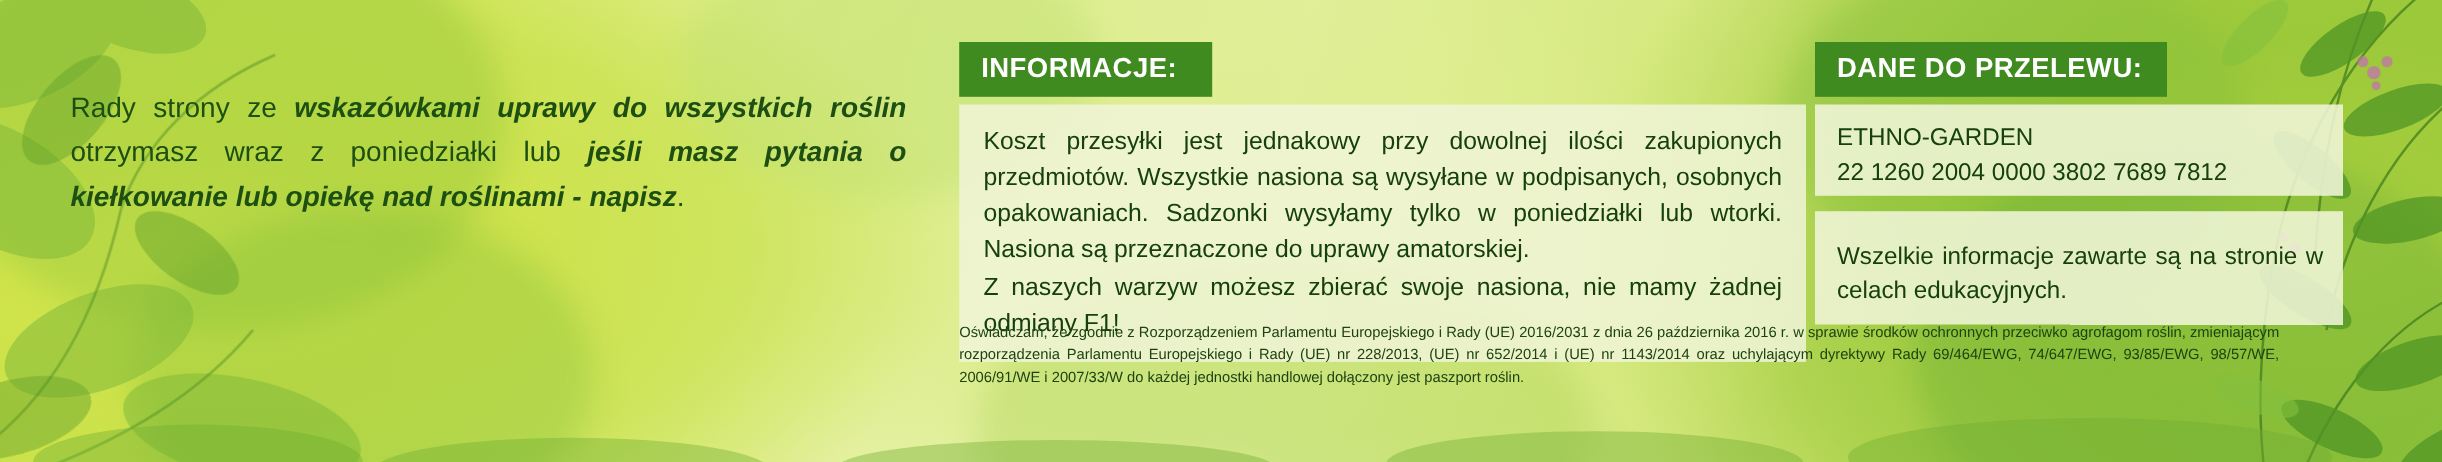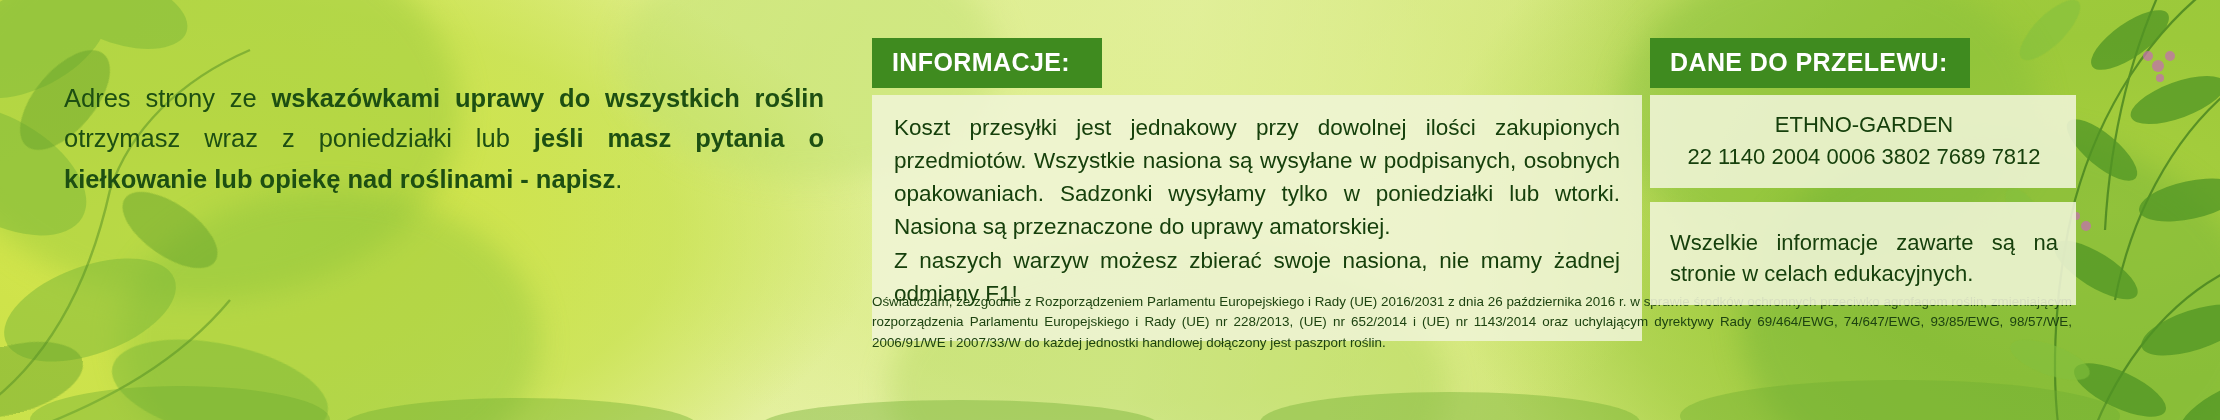--- a/index.html
+++ b/index.html
@@ -39,67 +39,66 @@
     position: absolute;
     left: 64px; top: 78px; width: 760px;
     color: #1d4f12;
     font-size: 25.5px;
     line-height: 1.58;
     text-align: justify;
     text-justify: inter-word;
   }
   .left-col p { margin: 0; }
   .left-col .para2 { margin-top: 30px; }
-  .b { font-weight: bold; }
+  .b { font-weight: bold; font-style: italic; }
 
   
   .mid-col { position: absolute; left: 872px; top: 38px; width: 770px; }
   .head-bar {
     background: #3f8b1f;
     color: #ffffff;
     font-weight: bold;
     font-size: 25px;
     letter-spacing: .4px;
     padding: 10px 16px 11px 20px;
     display: inline-block;
   }
   .mid-head { width: 230px; }
   .mid-body {
     margin-top: 7px;
     background: rgba(240,245,215,0.86);
-    padding: 17px 22px 30px 22px;
+    padding: 17px 22px 18px 22px;
     color: #16400c;
     font-size: 22.5px;
     line-height: 1.46;
     text-align: justify;
     text-justify: inter-word;
   }
   .mid-body p { margin: 0; }
   .mid-body p + p { margin-top: 2px; }
 
   .legal {
     position: absolute; left: 872px; top: 292px; width: 1200px;
     color: #1d4310;
     font-size: 13.4px;
     line-height: 1.52;
     text-align: justify;
     text-justify: inter-word;
   }
 
   
-  .right-col { position: absolute; left: 1650px; top: 38px; width: 426px; }
+  .right-col { position: absolute; left: 1650px; top: 38px; width: 480px; }
   .right-head { width: 320px; }
   .right-body {
     margin-top: 7px;
     background: rgba(240,245,215,0.88);
-    padding: 14px 18px 15px 20px;
+    padding: 14px 18px 5px 20px;
     color: #16400c;
     font-size: 22px;
     line-height: 1.45;
-    text-align: center;
   }
   .right-body div { white-space: nowrap; }
   .right-note {
     margin-top: 14px;
     background: rgba(240,245,215,0.88);
     padding: 25px 18px 16px 20px;
     color: #16400c;
     font-size: 22px;
     line-height: 1.42;
     text-align: justify;
@@ -175,36 +174,36 @@
       <ellipse cx="180" cy="110" rx="150" ry="34"></ellipse>
       <ellipse cx="520" cy="118" rx="180" ry="30"></ellipse>
       <ellipse cx="960" cy="116" rx="200" ry="26"></ellipse>
       <ellipse cx="1450" cy="112" rx="190" ry="30"></ellipse>
       <ellipse cx="1900" cy="106" rx="220" ry="36"></ellipse>
     </g>
   </svg>
 
   <div class="left-col">
     <p>
-      <span>Adres strony ze </span><span class="b">wskazówkami uprawy do wszystkich roślin</span><span> otrzymasz wraz z poniedziałki lub </span><span class="b">jeśli masz pytania o kiełkowanie lub opiekę nad roślinami - napisz</span><span>.</span>
+      <span>Rady strony ze </span><span class="b">wskazówkami uprawy do wszystkich roślin</span><span> otrzymasz wraz z poniedziałki lub </span><span class="b">jeśli masz pytania o kiełkowanie lub opiekę nad roślinami - napisz</span><span>.</span>
     </p>
   </div>
 
   <div class="mid-col">
     <div class="head-bar mid-head">INFORMACJE:</div>
     <div class="mid-body">
       <p>Koszt przesyłki jest jednakowy przy dowolnej ilości zakupionych przedmiotów. Wszystkie nasiona są wysyłane w podpisanych, osobnych opakowaniach. Sadzonki wysyłamy tylko w poniedziałki lub wtorki. Nasiona są przeznaczone do uprawy amatorskiej.</p>
       <p>Z naszych warzyw możesz zbierać swoje nasiona, nie mamy żadnej odmiany F1!</p>
     </div>
   </div>
 
   <div class="legal">Oświadczam, że zgodnie z Rozporządzeniem Parlamentu Europejskiego i Rady (UE) 2016/2031 z dnia 26 października 2016 r. w sprawie środków ochronnych przeciwko agrofagom roślin, zmieniającym rozporządzenia Parlamentu Europejskiego i Rady (UE) nr 228/2013, (UE) nr 652/2014 i (UE) nr 1143/2014 oraz uchylającym dyrektywy Rady 69/464/EWG, 74/647/EWG, 93/85/EWG, 98/57/WE, 2006/91/WE i 2007/33/W do każdej jednostki handlowej dołączony jest paszport roślin.</div>
 
   <div class="right-col">
     <div class="head-bar right-head">DANE DO PRZELEWU:</div>
     <div class="right-body">
       <div>ETHNO-GARDEN</div>
-      <div>22 1140 2004 0006 3802 7689 7812</div>
+      <div>22 1260 2004 0000 3802 7689 7812</div>
     </div>
     <div class="right-note">Wszelkie informacje zawarte są na stronie w celach edukacyjnych.</div>
   </div>
 
 </div>
 
 </body></html>

